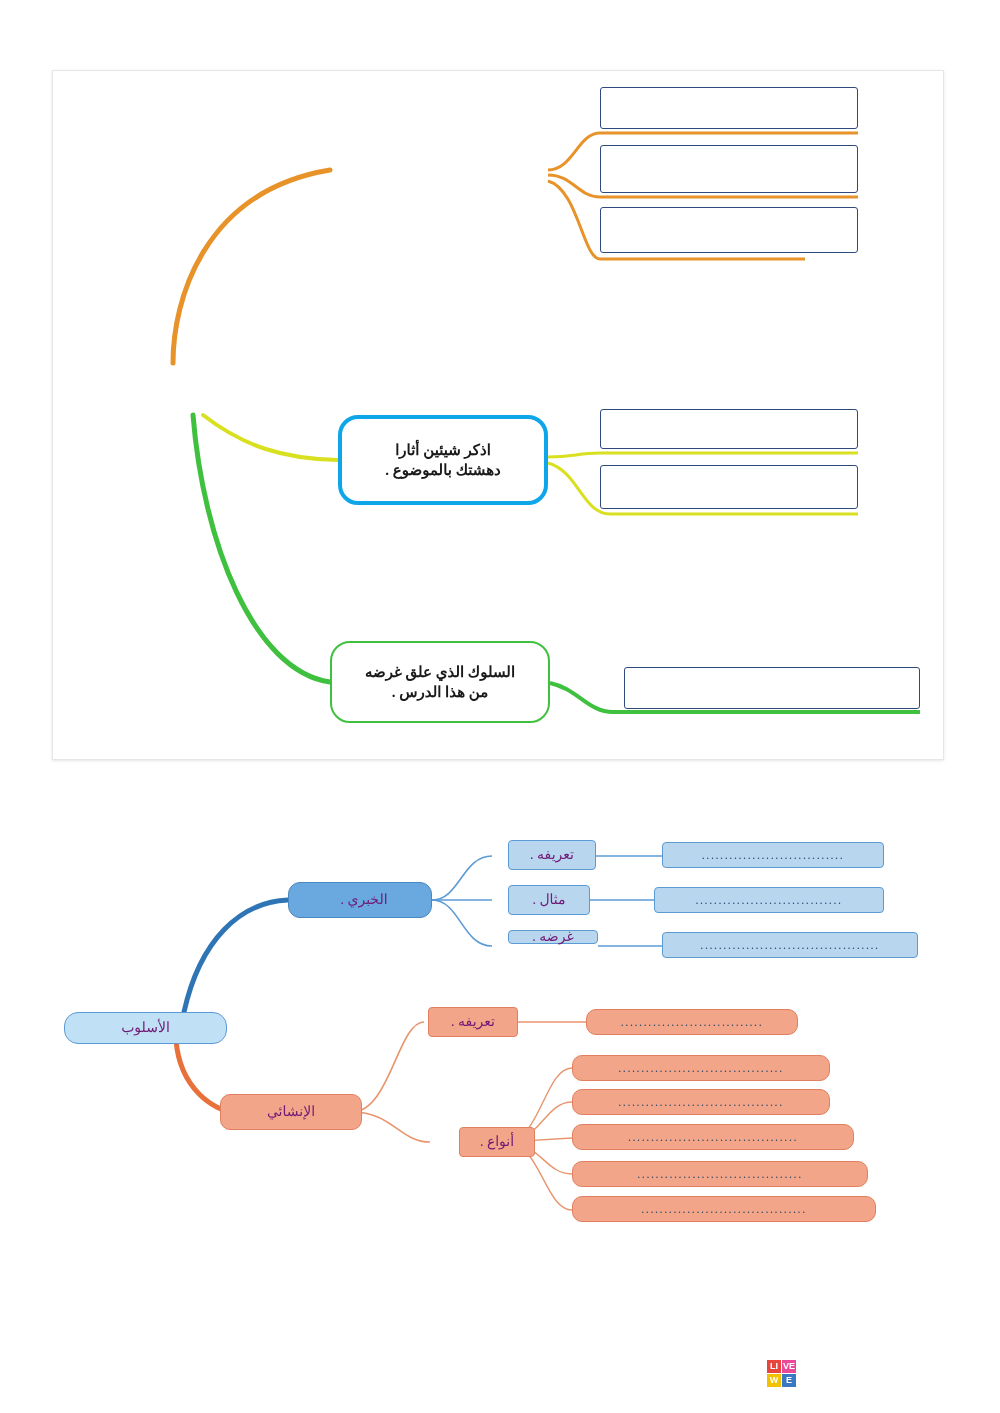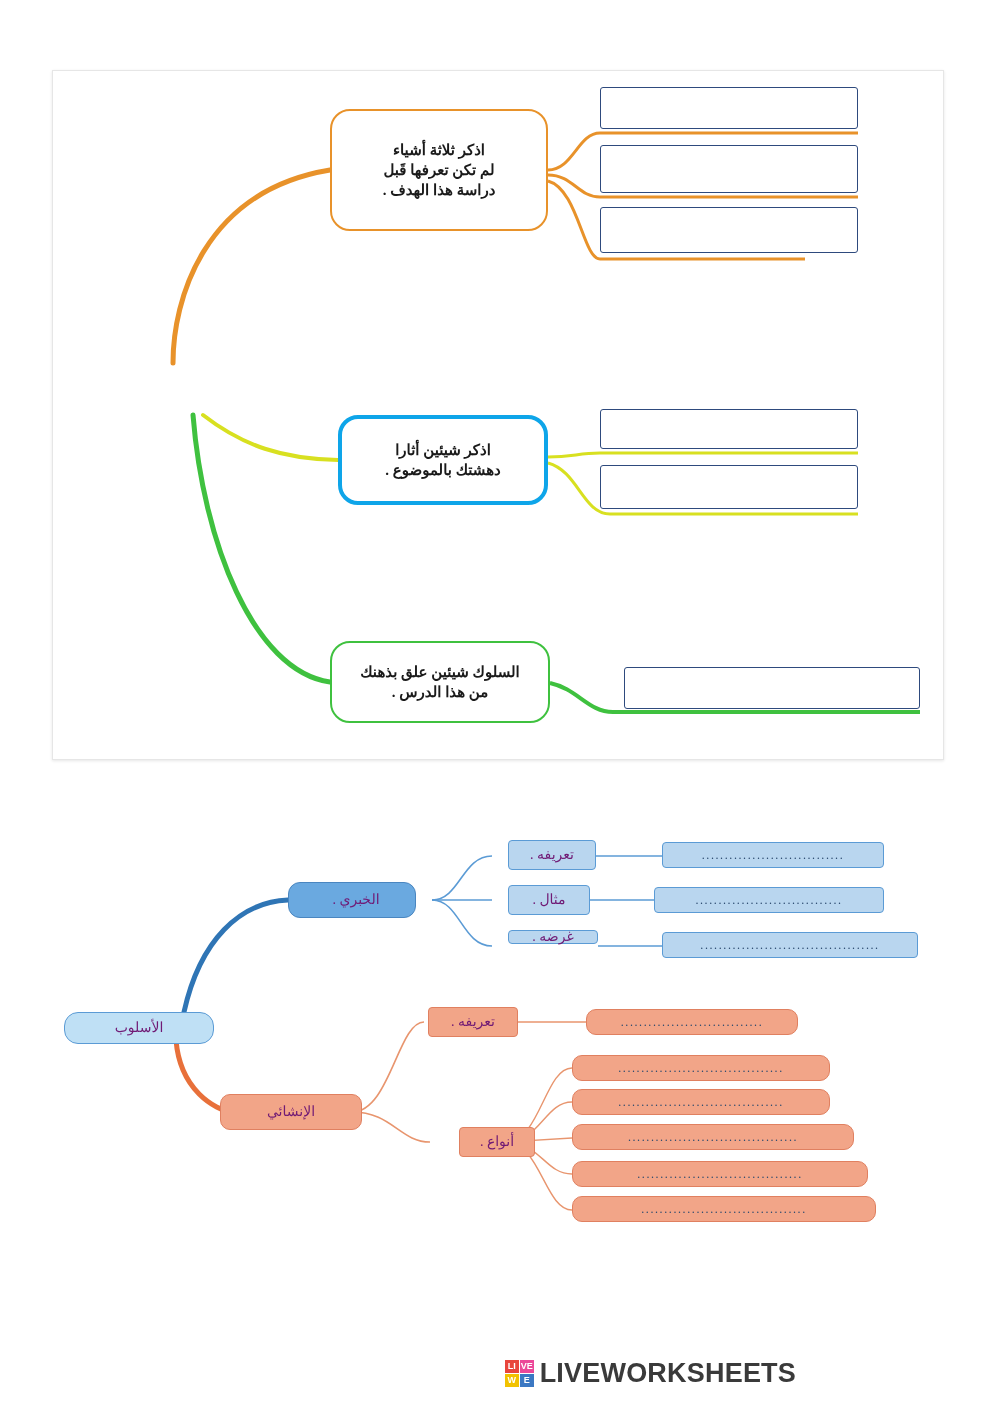--- a/index.html
+++ b/index.html
@@ -131,26 +131,23 @@
 
     <path d="M495 386 C 520 386, 525 382, 547 382" fill="none" stroke="#d8e020" stroke-width="3"></path>
     <line x1="547" y1="382" x2="805" y2="382" stroke="#d8e020" stroke-width="3"></line>
     <path d="M495 392 C 525 400, 530 443, 557 443" fill="none" stroke="#d8e020" stroke-width="3"></path>
     <line x1="557" y1="443" x2="805" y2="443" stroke="#d8e020" stroke-width="3"></line>
 
     <path d="M497 612 C 525 618, 535 641, 560 641" fill="none" stroke="#3fc13f" stroke-width="4"></path>
     <line x1="560" y1="641" x2="867" y2="641" stroke="#3fc13f" stroke-width="4"></line>
   </svg>
 
-  <div class="node br-orange">اذكر ثلاثة أشياء
-لم تكن تعرفها قَبل
-دراسة هذا الهدف .</div>
   <div class="node br-yellow">اذكر شيئين أثارا
 دهشتك بالموضوع .</div>
-  <div class="node br-green">السلوك شيئين علق بذهنك
+  <div class="node br-green">السلوك الذي علق غرضه
 من هذا الدرس .</div>
 
   <div class="ansbox a1"></div>
   <div class="ansbox a2"></div>
   <div class="ansbox a3"></div>
   <div class="ansbox a4"></div>
   <div class="ansbox a5"></div>
   <div class="ansbox a6"></div>
 </div>
 
@@ -174,23 +171,23 @@
 
     <line x1="518" y1="232" x2="586" y2="232" stroke="#e8956e" stroke-width="1.3"></line>
 
     <path d="M506 352 C 540 352, 545 278, 572 278" fill="none" stroke="#e8956e" stroke-width="1.4"></path>
     <path d="M506 352 C 540 352, 545 312, 572 312" fill="none" stroke="#e8956e" stroke-width="1.4"></path>
     <path d="M506 352 L 572 348" fill="none" stroke="#e8956e" stroke-width="1.4"></path>
     <path d="M506 352 C 540 352, 545 384, 572 384" fill="none" stroke="#e8956e" stroke-width="1.4"></path>
     <path d="M506 352 C 540 352, 545 420, 572 420" fill="none" stroke="#e8956e" stroke-width="1.4"></path>
   </svg>
 
-  <div class="n2 blue-light" style="left:64px; top:222px; width:150px; height:32px;">الأسلوب</div>
-
-  <div class="n2 blue-fill" style="left:288px; top:92px; width:128px; height:36px;padding-left:8px;">الخبري .</div>
+  <div class="n2 blue-light" style="left:64px; top:222px; width:163px; height:32px;">الأسلوب</div>
+
+  <div class="n2 blue-fill" style="left:288px; top:92px; width:144px; height:36px;padding-left:8px;">الخبري .</div>
 
   <div class="n2 blue-box" style="left:508px; top:50px; width:88px; height:30px;">تعريفه .</div>
   <div class="n2 blue-box" style="left:508px; top:95px; width:82px; height:30px;">مثال .</div>
   <div class="n2 blue-box" style="left:508px; top:140px; width:90px; height:14px;">غرضه .</div>
 
   <div class="n2 blue-box dots" style="left:662px; top:52px; width:222px; height:26px;">...............................</div>
   <div class="n2 blue-box dots" style="left:654px; top:97px; width:230px; height:26px;">................................</div>
   <div class="n2 blue-box dots" style="left:662px; top:142px; width:256px; height:26px;">.......................................</div>
 
   <div class="n2 sal-round" style="left:220px; top:304px; width:142px; height:36px;">الإنشائي</div>
@@ -208,15 +205,14 @@
 </div>
 
 <div id="footer">
   <div id="lw-badge">
     <div id="lw-tiles">
       <div class="tile t-red">LI</div>
       <div class="tile t-green">VE</div>
       <div class="tile t-yellow">W</div>
       <div class="tile t-blue">E</div>
     </div>
-    <div id="lw-text">LIVEWORKSHEETS</div>
   </div>
 </div>
 
 </body></html>

